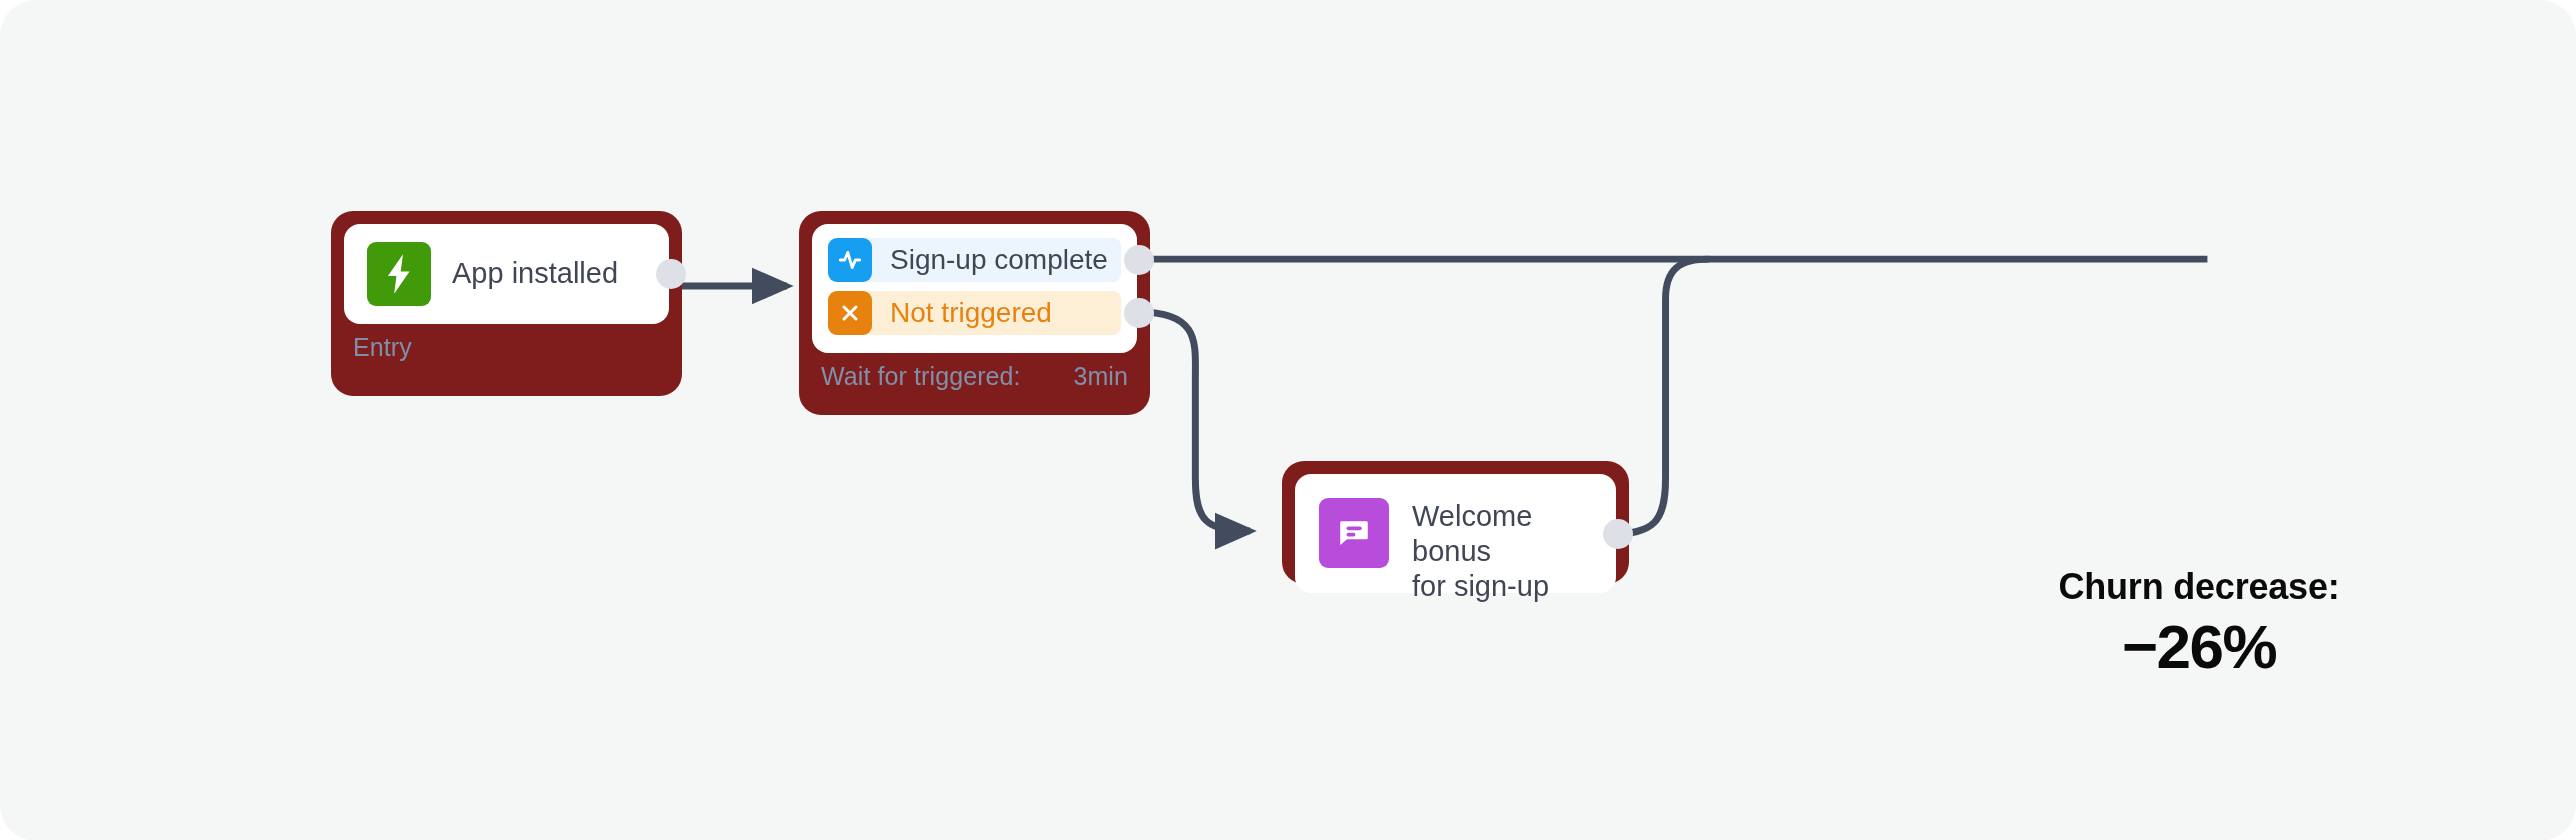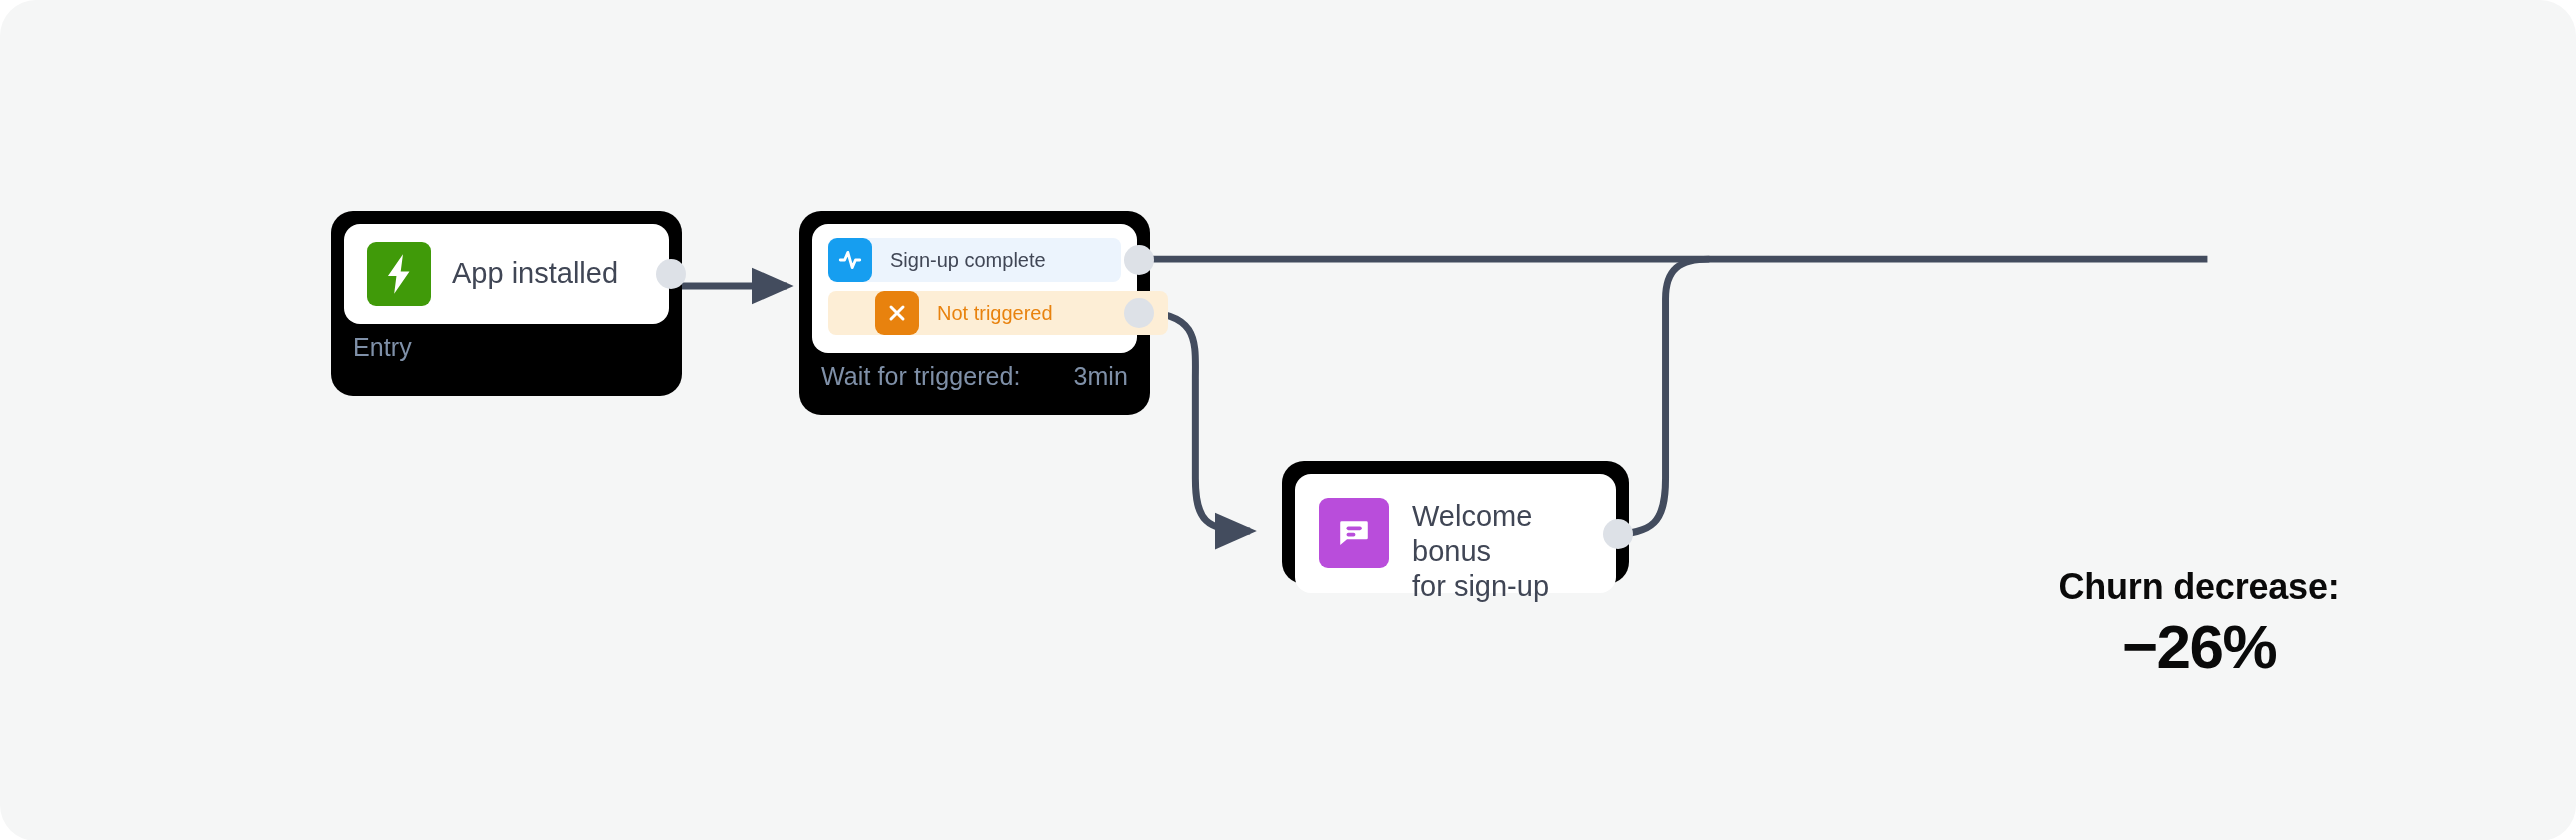--- a/index.html
+++ b/index.html
@@ -29,21 +29,21 @@
     position: absolute;
     left: 0; top: 0;
     width: 2576px;
     height: 841px;
     pointer-events: none;
   }
 
   
   .node {
     position: absolute;
-    background: #000000;
+    background: #7f1d1d;
     border-radius: 22px;
     box-sizing: border-box;
   }
   .node-card {
     position: absolute;
     background: #ffffff;
     border-radius: 16px;
     box-sizing: border-box;
   }
   .node-footer {
@@ -82,21 +82,21 @@
   
   .branch-row {
     position: absolute;
     border-radius: 8px;
     display: flex;
     align-items: center;
   }
   .branch-row.ok    { background: #ecf4fd; }
   .branch-row.fail  { background: #fdeed6; }
   .branch-row .row-label {
-    font-size: 20px;
+    font-size: 28px;
     white-space: nowrap;
   }
   .branch-row.ok   .row-label { color: #404655; }
   .branch-row.fail .row-label { color: #e8820e; }
 
   
   .notch {
     position: absolute;
     width: 30px;
     height: 30px;
@@ -185,21 +185,21 @@
 
       <div class="branch-row ok" style="left:16px; top:14px; width:293px; height:44px;">
         <span class="icon-tile blue" style="position:relative; left:0; top:0; width:44px; height:44px; flex:0 0 44px;">
           <svg width="26" height="26" viewBox="0 0 24 24" xmlns="http://www.w3.org/2000/svg">
             <path d="M3 12 H7 L10 5 L14 19 L17 12 H21" fill="none" stroke="#ffffff" stroke-width="2.6" stroke-linecap="round" stroke-linejoin="round"></path>
           </svg>
         </span>
         <span class="row-label" style="margin-left:18px;">Sign-up complete</span>
       </div>
 
-      <div class="branch-row fail" style="left:16px; top:67px; width:293px; height:44px;padding-left:47px;">
+      <div class="branch-row fail" style="left:16px; top:67px; width:293px; height:44px;">
         <span class="icon-tile orange" style="position:relative; left:0; top:0; width:44px; height:44px; flex:0 0 44px;">
           <svg width="24" height="24" viewBox="0 0 24 24" xmlns="http://www.w3.org/2000/svg">
             <path d="M6 6 L18 18 M18 6 L6 18" fill="none" stroke="#ffffff" stroke-width="3" stroke-linecap="round"></path>
           </svg>
         </span>
         <span class="row-label" style="margin-left:18px;">Not triggered</span>
       </div>
 
       <div class="notch" style="left:312px; top:21px;"></div>
       <div class="notch" style="left:312px; top:74px;"></div>

